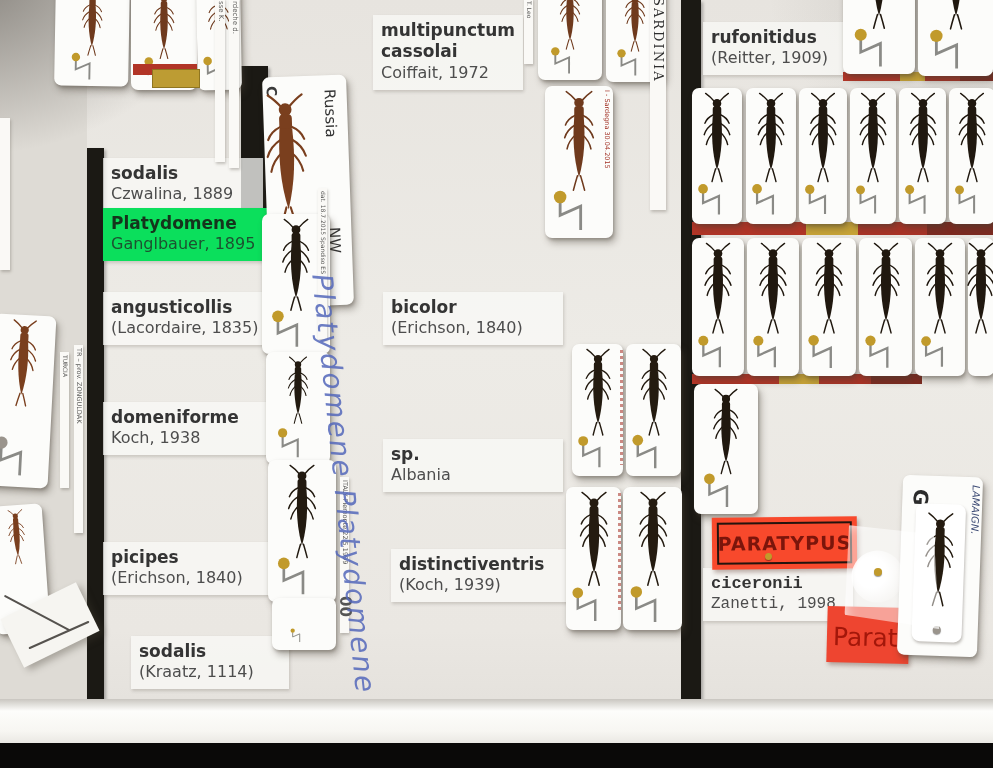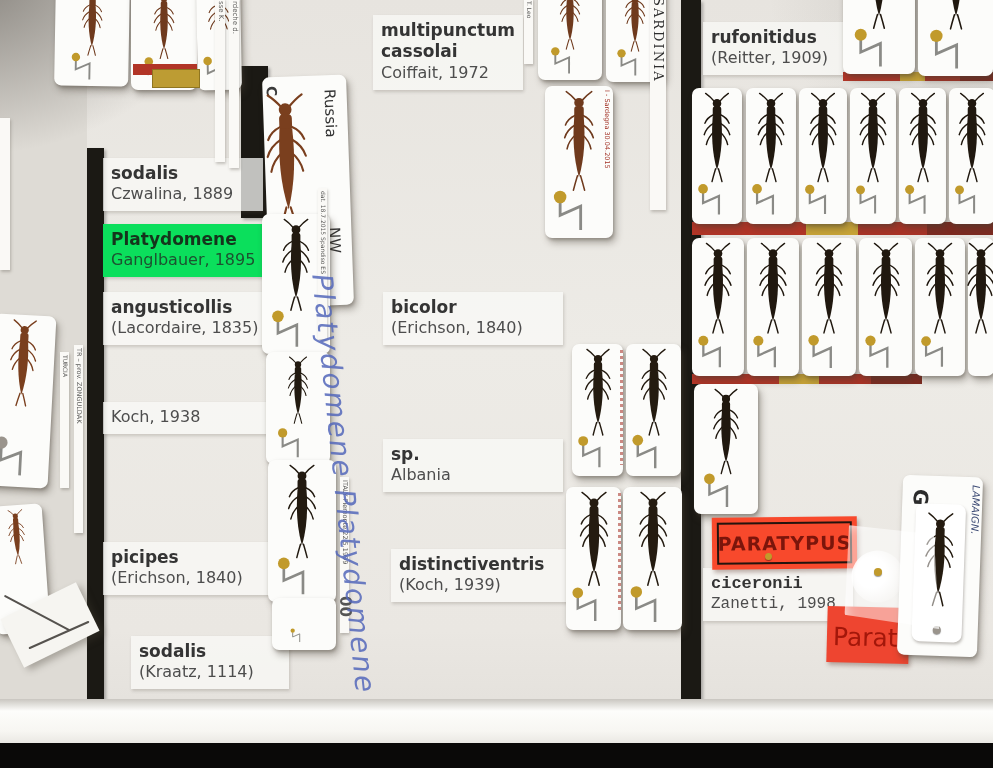--- a/index.html
+++ b/index.html
@@ -143,29 +143,30 @@
       </svg>
   </div>
   <div style="position:absolute;left:8px;top:598px;width:84px;height:54px;background:#f6f5f1;transform:rotate(-26deg);z-index:2;box-shadow:3px 5px 7px rgba(70,62,52,.35);"></div>
   <div class="wire" style="left:0px;top:612px;width:74px;transform:rotate(28deg);"></div>
   <div class="wire" style="left:26px;top:634px;width:66px;transform:rotate(-24deg);"></div>
 
   <div class="slabel" style="left:103px;top:158px;width:142px;">
     <div class="sname">sodalis</div>
     <div class="sauthor">Czwalina, 1889</div>
   </div>
-  <div class="slabel" id="green-label" style="left:103px;top:224px;width:168px;">
+  <div class="slabel" id="green-label" style="left:103px;top:208px;width:168px;">
     <div class="sname">Platydomene</div>
     <div class="sauthor">Ganglbauer, 1895</div>
   </div>
   <div class="slabel" style="left:103px;top:292px;width:150px;">
     <div class="sname">angusticollis</div>
     <div class="sauthor">(Lacordaire, 1835)</div>
   </div>
   <div class="slabel" style="left:103px;top:402px;width:150px;">
+    <div class="sname">domeniforme</div>
     <div class="sauthor">Koch, 1938</div>
   </div>
   <div class="slabel" style="left:103px;top:542px;width:158px;">
     <div class="sname">picipes</div>
     <div class="sauthor">(Erichson, 1840)</div>
   </div>
   <div class="slabel" style="left:103px;top:636px;width:140px;margin-left:28px;">
     <div class="sname">sodalis</div>
     <div class="sauthor">(Kraatz, 1114)</div>
   </div>

